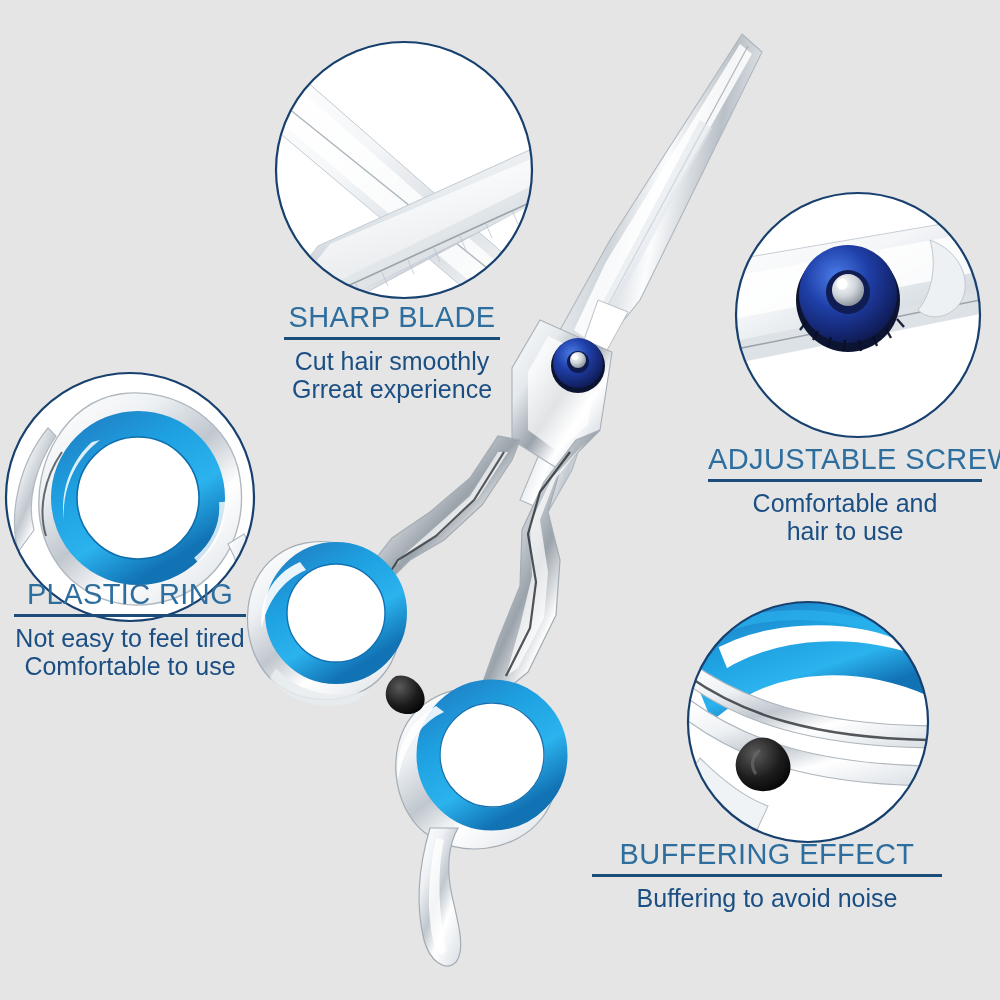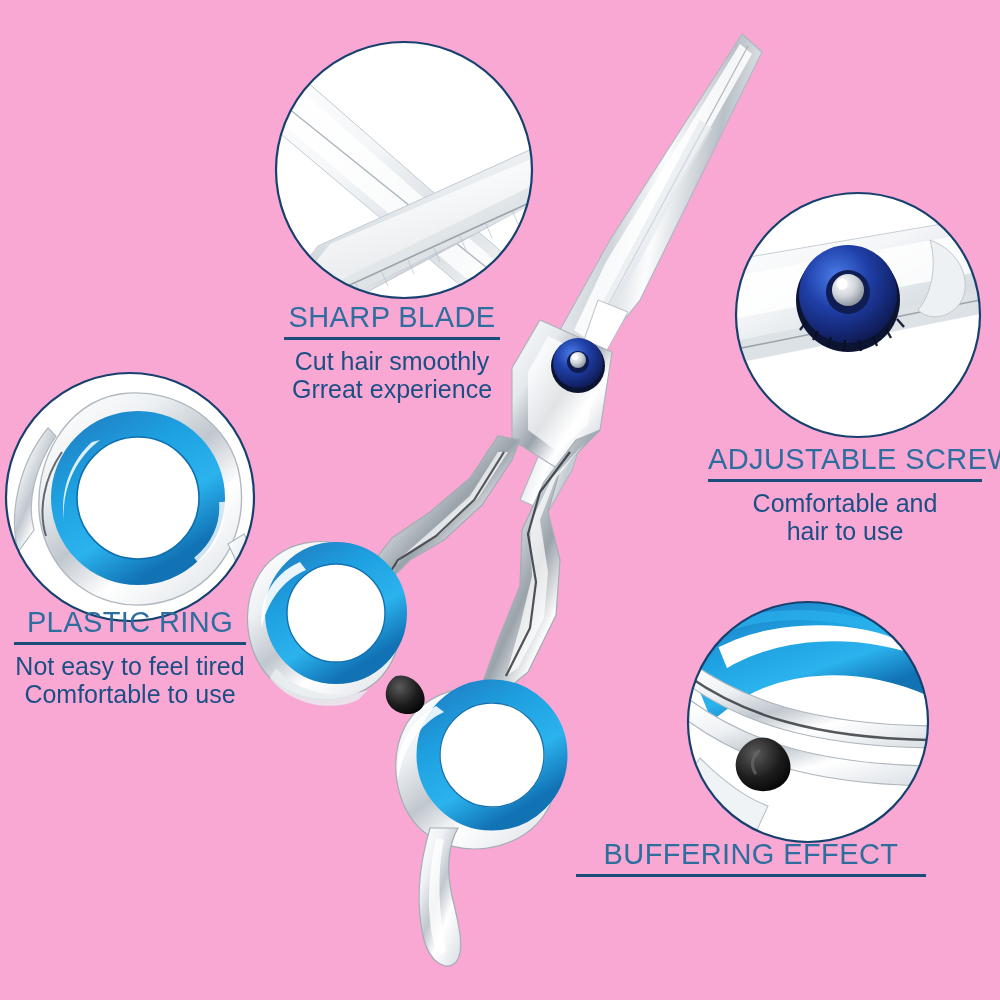--- a/index.html
+++ b/index.html
@@ -4,21 +4,21 @@
 <style>
   html, body {
     margin: 0;
     padding: 0;
     background: #ffffff;
   }
   #canvas {
     position: relative;
     width: 1000px;
     height: 1000px;
-    background: #f9a8d4;
+    background: #e5e5e5;
     overflow: hidden;
     font-family: "Liberation Sans", sans-serif;
   }
   .svg-layer {
     position: absolute;
     left: 0;
     top: 0;
     width: 1000px;
     height: 1000px;
   }
@@ -46,22 +46,22 @@
   .c-sub {
     font-size: 25px;
     color: #1b4f84;
     font-weight: 400;
     line-height: 1.12;
     white-space: nowrap;
   }
   
   #co-sharp  { left: 284px; top: 303px; width: 216px; }
   #co-screw  { left: 708px; top: 445px; width: 274px; }
-  #co-ring   { left: 14px;  top: 608px; width: 232px; }
-  #co-buffer { left: 576px; top: 840px; width: 350px; }
+  #co-ring   { left: 14px;  top: 580px; width: 232px; }
+  #co-buffer { left: 592px; top: 840px; width: 350px; }
 </style>
 </head>
 <body>
 
 <div id="canvas">
 
   <svg class="svg-layer" viewBox="0 0 1000 1000">
     <defs>
       <linearGradient id="steelBladeA" x1="0" y1="0" x2="1" y2="0.3">
         <stop offset="0%" stop-color="#ffffff"></stop>
@@ -300,15 +300,16 @@
   <div class="callout callout-text" id="co-ring">
     <div class="c-title">PLASTIC RING</div>
     <div class="c-rule"></div>
     <div class="c-sub">Not easy to feel tired</div>
     <div class="c-sub">Comfortable to use</div>
   </div>
 
   <div class="callout callout-text" id="co-buffer">
     <div class="c-title">BUFFERING EFFECT</div>
     <div class="c-rule"></div>
+    <div class="c-sub">Buffering to avoid noise</div>
   </div>
 
 </div>
 
 </body></html>

